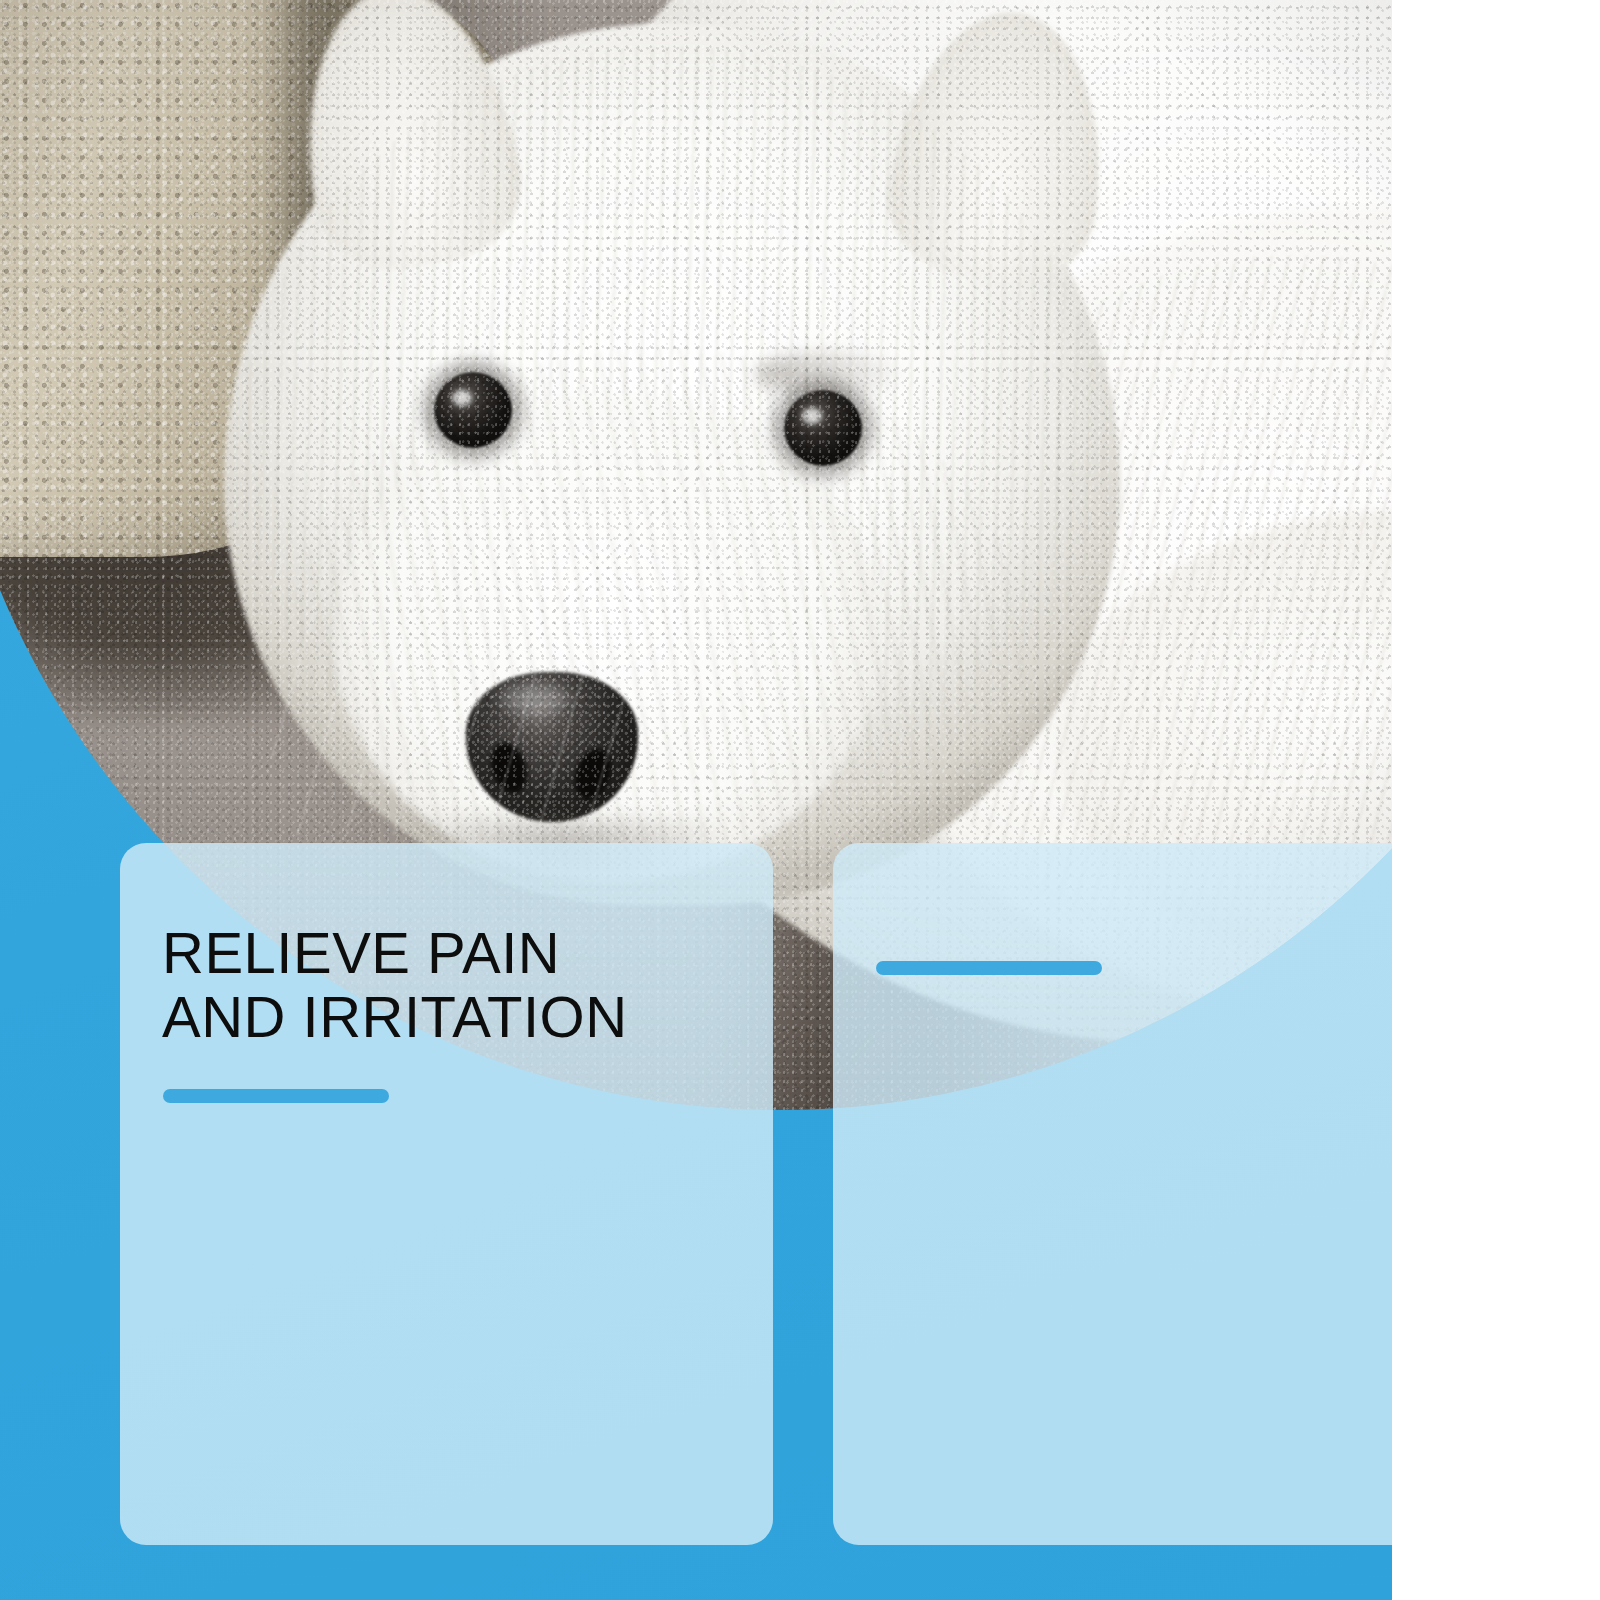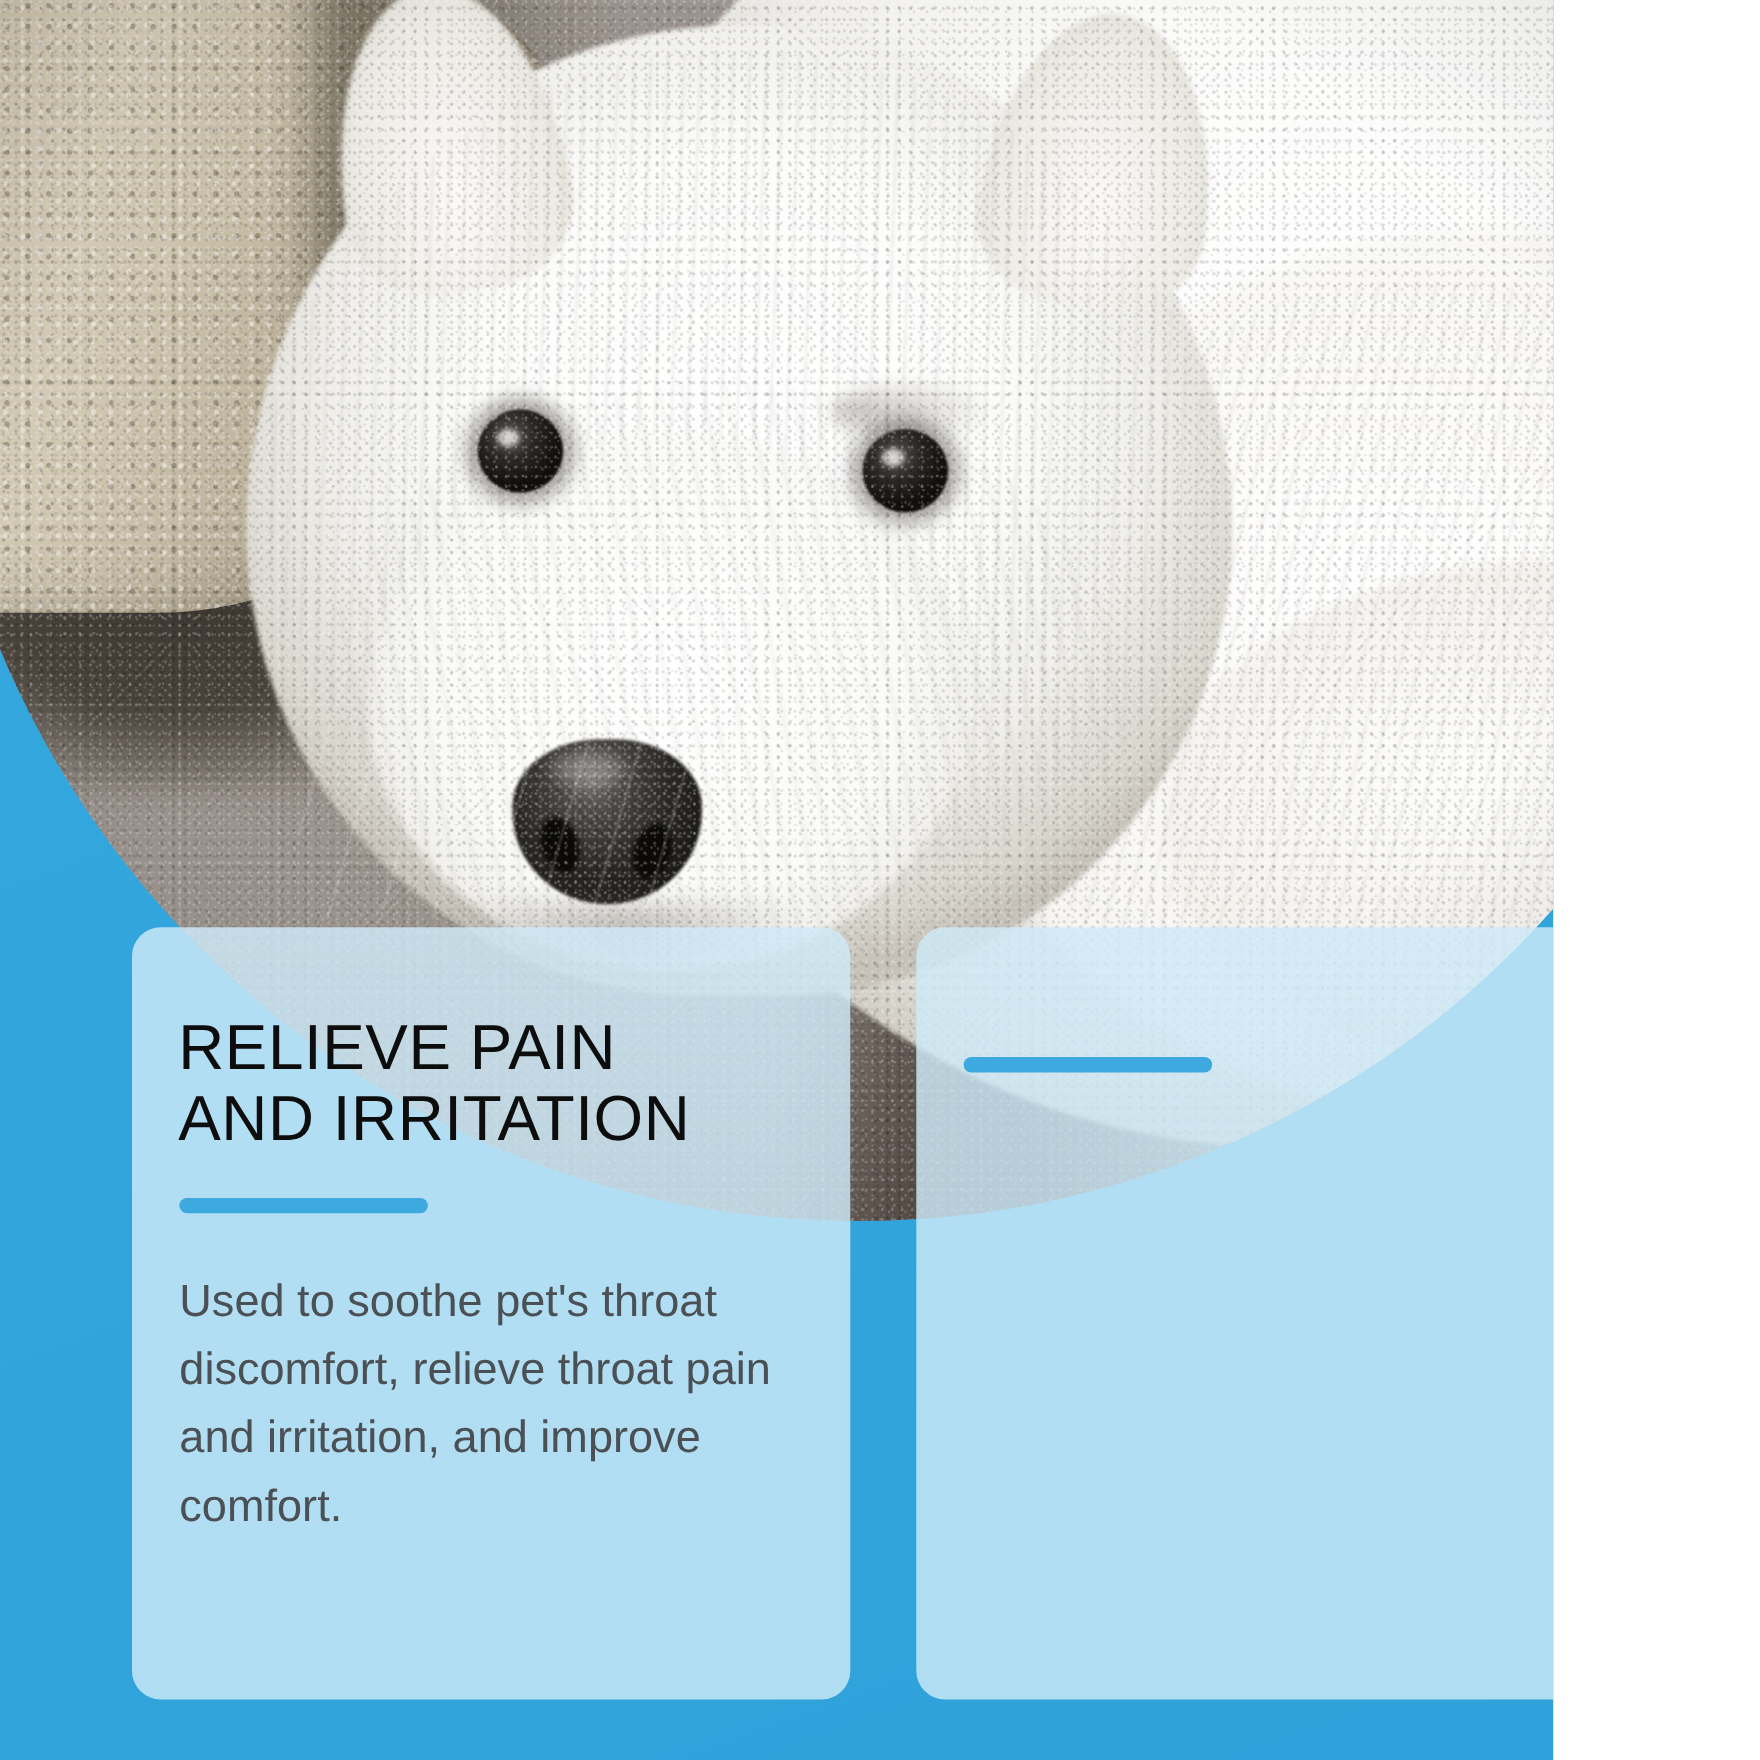--- a/index.html
+++ b/index.html
@@ -8,21 +8,20 @@
     padding: 0;
     background: #ffffff;
   }
   #poster {
     position: relative;
     width: 1392px;
     height: 1600px;
     overflow: hidden;
     font-family: "Liberation Sans", "DejaVu Sans", sans-serif;
     background: #35A8DF;
-    padding-left: 20px;
   }
 
   
   .bg-plate {
     position: absolute;
     inset: 0;
     background: linear-gradient(160deg, #38AAE0 0%, #32A5DD 45%, #2FA2DB 100%);
   }
 
   
@@ -344,21 +343,20 @@
       <div class="ph-layer ph-vig"></div>
     </div>
   </div>
 
   <div class="cards">
 
     <div class="card card-left">
       <h2 class="card-title">RELIEVE PAIN
 AND IRRITATION</h2>
       <div class="card-accent"></div>
-      <p class="card-body">Used to soothe pet's throat discomfort, relieve throat pain and irritation, and improve comfort.</p>
     </div>
 
     <div class="card card-right">
       <div class="card-accent"></div>
     </div>
 
   </div>
 </div>
 
 </body></html>

